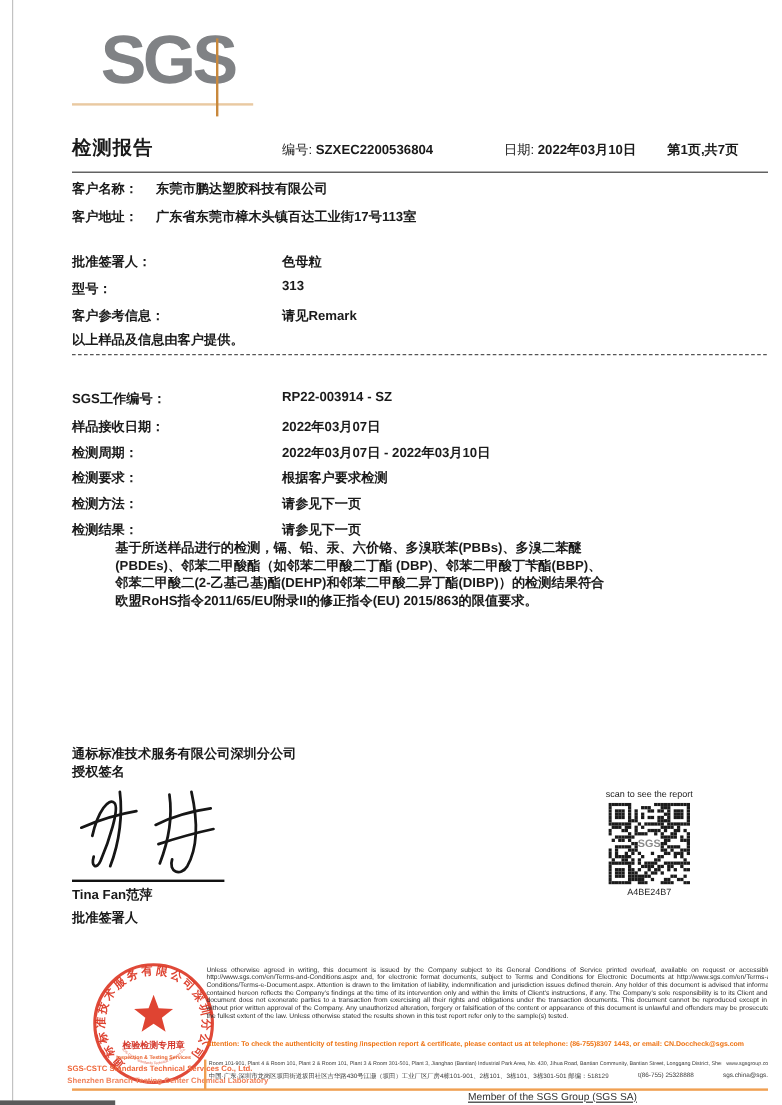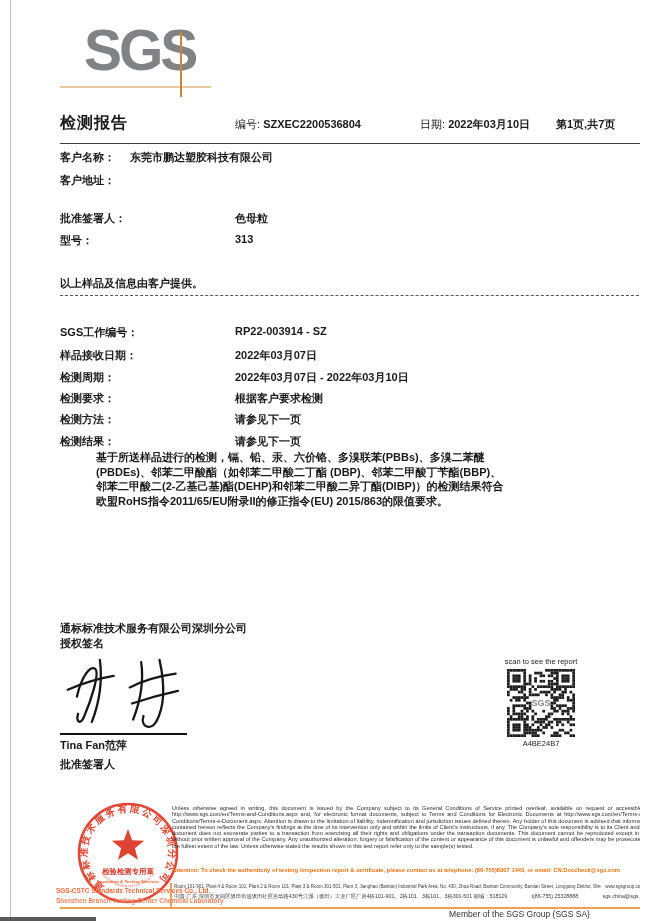--- a/index.html
+++ b/index.html
@@ -54,21 +54,21 @@
           transform:scale(0.7); transform-origin:0 0; }
   .addr-wrap { position:absolute; left:174px; width:476px; }
   .addr { width:700px; display:flex; justify-content:space-between; color:#3a3a3a;
           transform:scale(0.68); transform-origin:0 0; white-space:nowrap; }
   .addr .main { overflow:hidden; }
   .addr .side { flex:none; padding-left:6px; }
   .addr-en { font-size:6.6px; }
   .addr-cn { font-size:7.8px; }
   .f-vline { position:absolute; left:170px; top:883px; width:2px; height:25px; background:#f0a052; }
   .f-hline { position:absolute; left:60px; top:907px; width:589px; height:2px; background:#f0a052; }
-  .member { position:absolute; left:390px; top:909px; width:259px; text-align:center; font-size:8.5px; color:#333; }
+  .member { position:absolute; left:390px; top:909px; width:259px; text-align:left; font-size:8.5px; color:#333;text-decoration:underline; }
 </style>
 </head>
 <body>
 
 <div class="doc">
   <div class="scan-left"></div>
   <div class="scan-bottom"></div>
 
   <div class="logo">SGS</div>
   <div class="logo-hline"></div>
@@ -83,29 +83,34 @@
   </div>
   <div class="hfield" style="left:556px;font-weight:bold">第1页,共7页</div>
   <div class="hline"></div>
 
   <div class="row c" style="top:150px">
     <span class="lbl">客户名称：</span>
     <span class="val">东莞市鹏达塑胶科技有限公司</span>
   </div>
   <div class="row c" style="top:173px">
     <span class="lbl">客户地址：</span>
+    <span class="val">广东省东莞市樟木头镇百达工业街17号113室</span>
   </div>
 
   <div class="row w" style="top:211px">
     <span class="lbl">批准签署人：</span>
     <span class="val">色母粒</span>
   </div>
   <div class="row w" style="top:233px">
     <span class="lbl">型号：</span>
     <span class="val">313</span>
+  </div>
+  <div class="row w" style="top:256px">
+    <span class="lbl">客户参考信息：</span>
+    <span class="val">请见Remark</span>
   </div>
   <div class="note" style="top:276px">以上样品及信息由客户提供。</div>
   <div class="dashline"></div>
 
   <div class="row w" style="top:325px">
     <span class="lbl">SGS工作编号：</span>
     <span class="val">RP22-003914 - SZ</span>
   </div>
   <div class="row w" style="top:348px">
     <span class="lbl">样品接收日期：</span>

